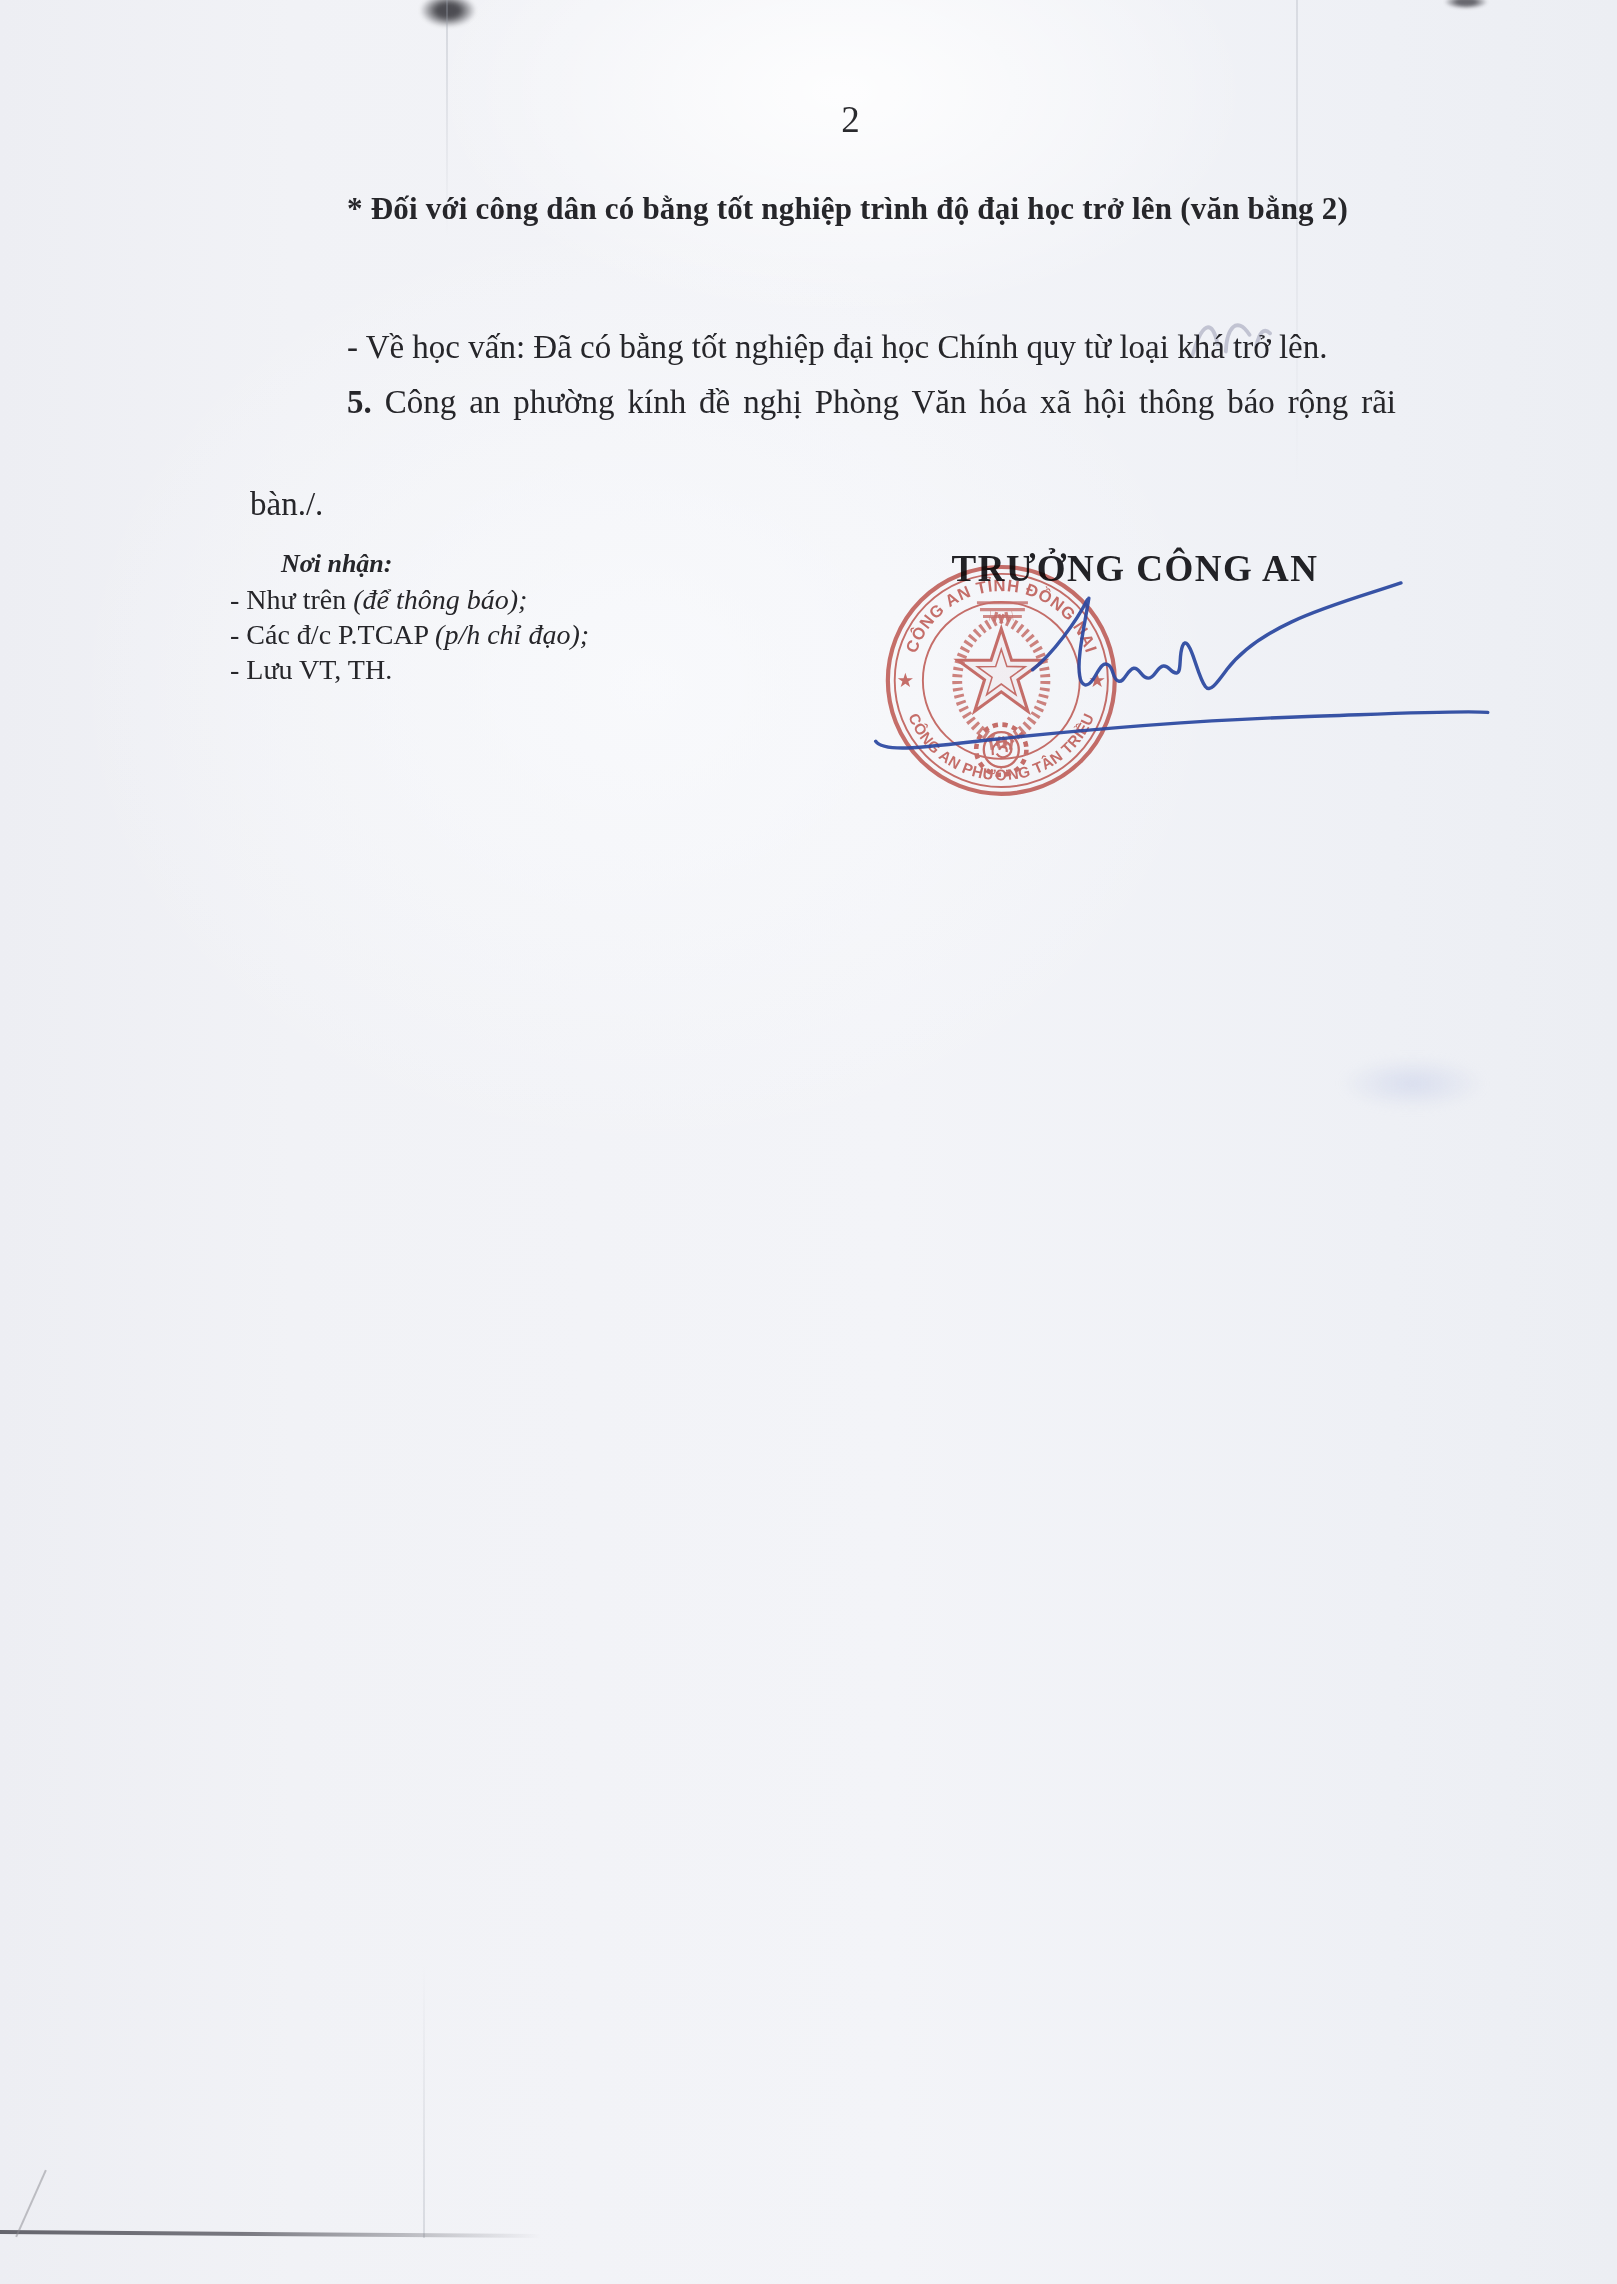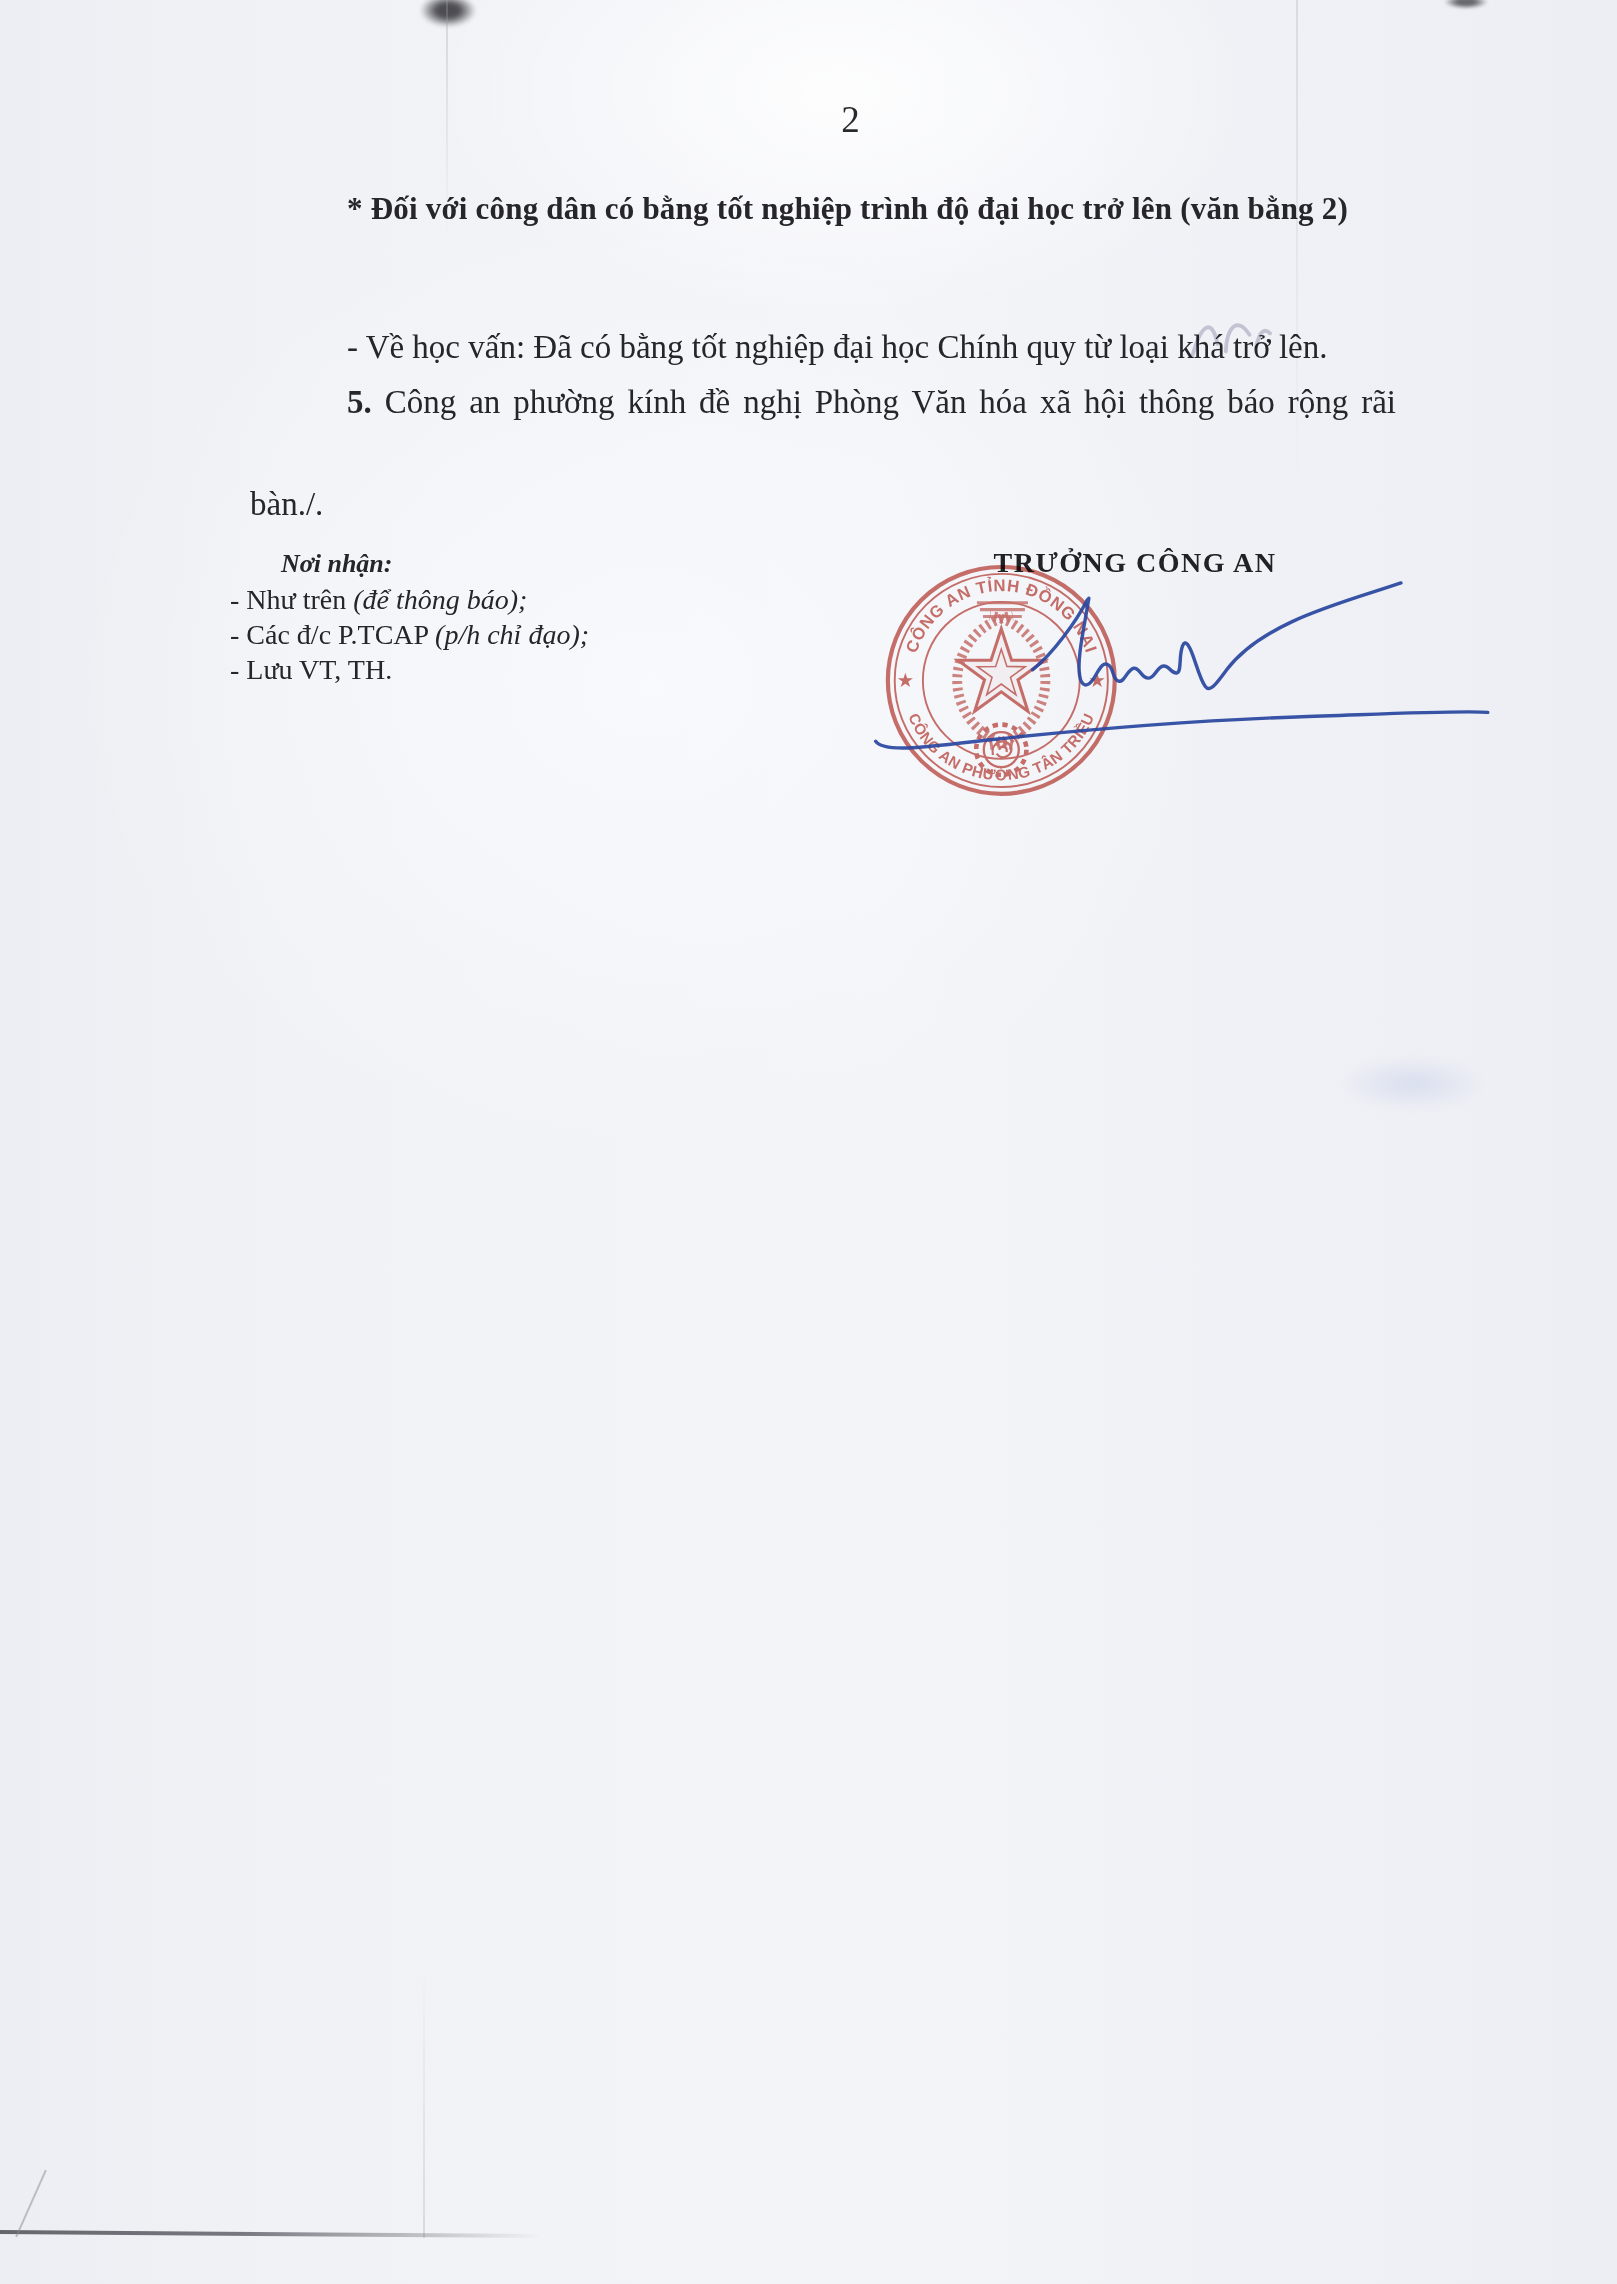--- a/index.html
+++ b/index.html
@@ -27,21 +27,21 @@
   .pline{font-size:33px;}
   .just{text-align:justify;white-space:normal;overflow:hidden;height:47px;}
   .just::after{content:"";display:inline-block;width:100%;}
   .p5l1{top:384px;text-indent:97px;}
   .p5l2{top:435px;}
   .p5l3{top:486px;}
   .bold{font-weight:bold;}
   .recip-label{top:549px;left:233px;font-size:26px;font-weight:bold;font-style:italic;margin-left:48px;}
   .recip-list{top:582px;left:230px;font-size:28px;line-height:35px;}
   .recip-list .it{font-style:italic;}
-  .sig-title{top:547px;left:876px;width:518px;text-align:center;font-size:28px;font-weight:bold;letter-spacing:1.5px;color:#222226;}
+  .sig-title{top:547px;left:876px;width:518px;text-align:center;font-size:37px;font-weight:bold;letter-spacing:1.5px;color:#222226;}
   .sig-name{top:756px;left:868px;width:533px;text-align:center;font-size:32px;font-weight:bold;color:#202024;}
   
   .artifact{position:absolute;pointer-events:none;}
   .blob-top-1{left:420px;top:-6px;width:56px;height:33px;background:radial-gradient(closest-side,#303036 40%,rgba(48,48,54,0) 100%);filter:blur(2.3px);opacity:.85;border-radius:40% 60% 55% 45%;}
   .blob-top-2{left:1444px;top:-4.6px;width:44px;height:13.7px;background:radial-gradient(closest-side,#45454c 40%,rgba(69,69,76,0) 100%);filter:blur(1.5px);opacity:.8;border-radius:50%;}
   .crease-1{left:446px;top:0;width:1.5px;height:236px;background:linear-gradient(#9aa0ab,rgba(154,160,171,0));opacity:.35;}
   .crease-2{left:1296px;top:0;width:1.5px;height:487px;background:linear-gradient(#a3a8b3,rgba(163,168,179,0));opacity:.3;}
   .crease-3{left:423px;top:1964px;width:1.5px;height:274px;background:linear-gradient(rgba(160,165,175,0),#9aa0ab);opacity:.3;}
   .blotch-blue{left:1340px;top:1057px;width:145px;height:53px;background:radial-gradient(closest-side,rgba(196,204,232,.5),rgba(196,204,232,0));filter:blur(4.6px);border-radius:50%;}
   .bottom-edge{left:-3px;top:2232px;width:544px;height:3.8px;background:linear-gradient(90deg,#56565e 0%,#6a6a72 45%,rgba(106,106,114,0) 100%);transform:rotate(.4deg);opacity:.9;}

